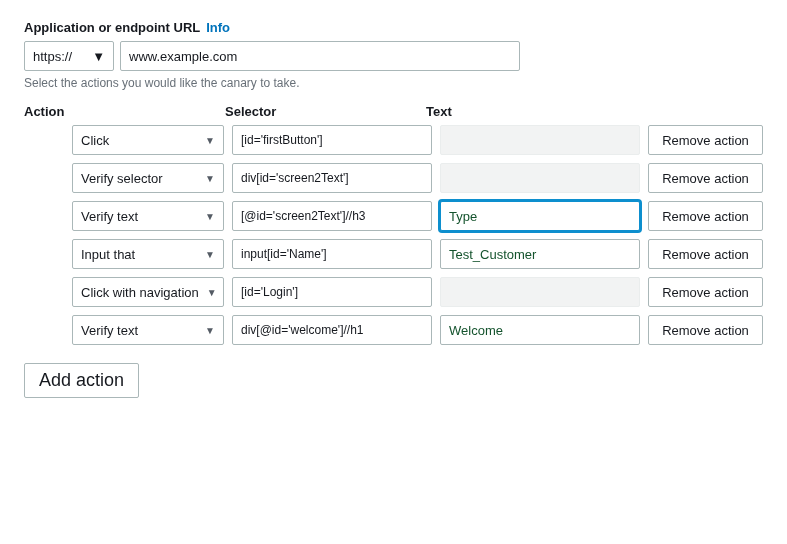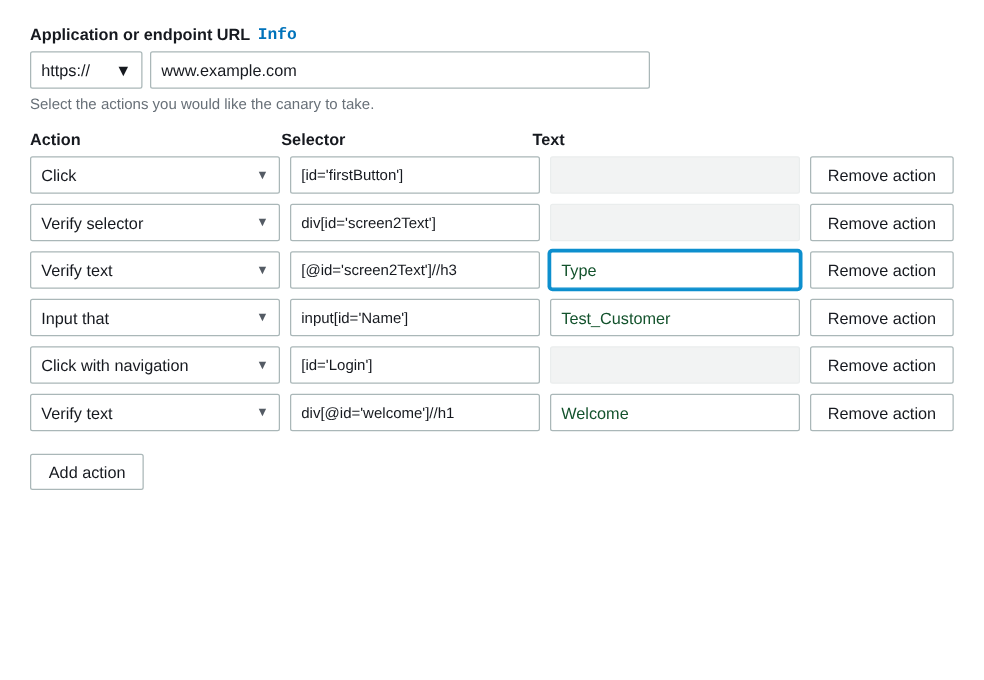--- a/index.html
+++ b/index.html
@@ -11,21 +11,20 @@
       padding: 20px 24px;
       width: 787px;
       min-height: 544px;
     }
     .info-link {
       color: #0073bb;
       font-size: 13px;
       font-weight: 700;
       text-decoration: none;
       margin-left: 6px;
-      font-family: Liberation Mono, monospace;
     }
 
     
     .url-section { margin-bottom: 5px; }
     .url-section .section-title {
       font-size: 13px;
       font-weight: 700;
       margin-bottom: 6px;
       display: flex;
       align-items: center;
@@ -103,20 +102,21 @@
       align-items: center;
       justify-content: space-between;
       border: 1px solid #aab7b8;
       border-radius: 2px;
       background: #fff;
       padding: 4px 8px;
       font-size: 13px;
       height: 30px;
       cursor: pointer;
       white-space: nowrap;
+      margin-left: 48px;
     }
     .action-dropdown .chevron {
       margin-left: 8px;
       font-size: 10px;
       color: #545b64;
     }
 
     .selector-input {
       border: 1px solid #aab7b8;
       border-radius: 2px;
@@ -164,21 +164,21 @@
       height: 30px;
       color: #16191f;
       white-space: nowrap;
     }
 
     .add-action-btn {
       border: 1px solid #aab7b8;
       border-radius: 2px;
       background: #fff;
       padding: 6px 14px;
-      font-size: 13px;
+      font-size: 18px;
       cursor: pointer;
       color: #16191f;
       margin-top: 10px;
     }
   </style>
 </head>
 <body>
 
 <div class="url-section">
   <div class="section-title">

